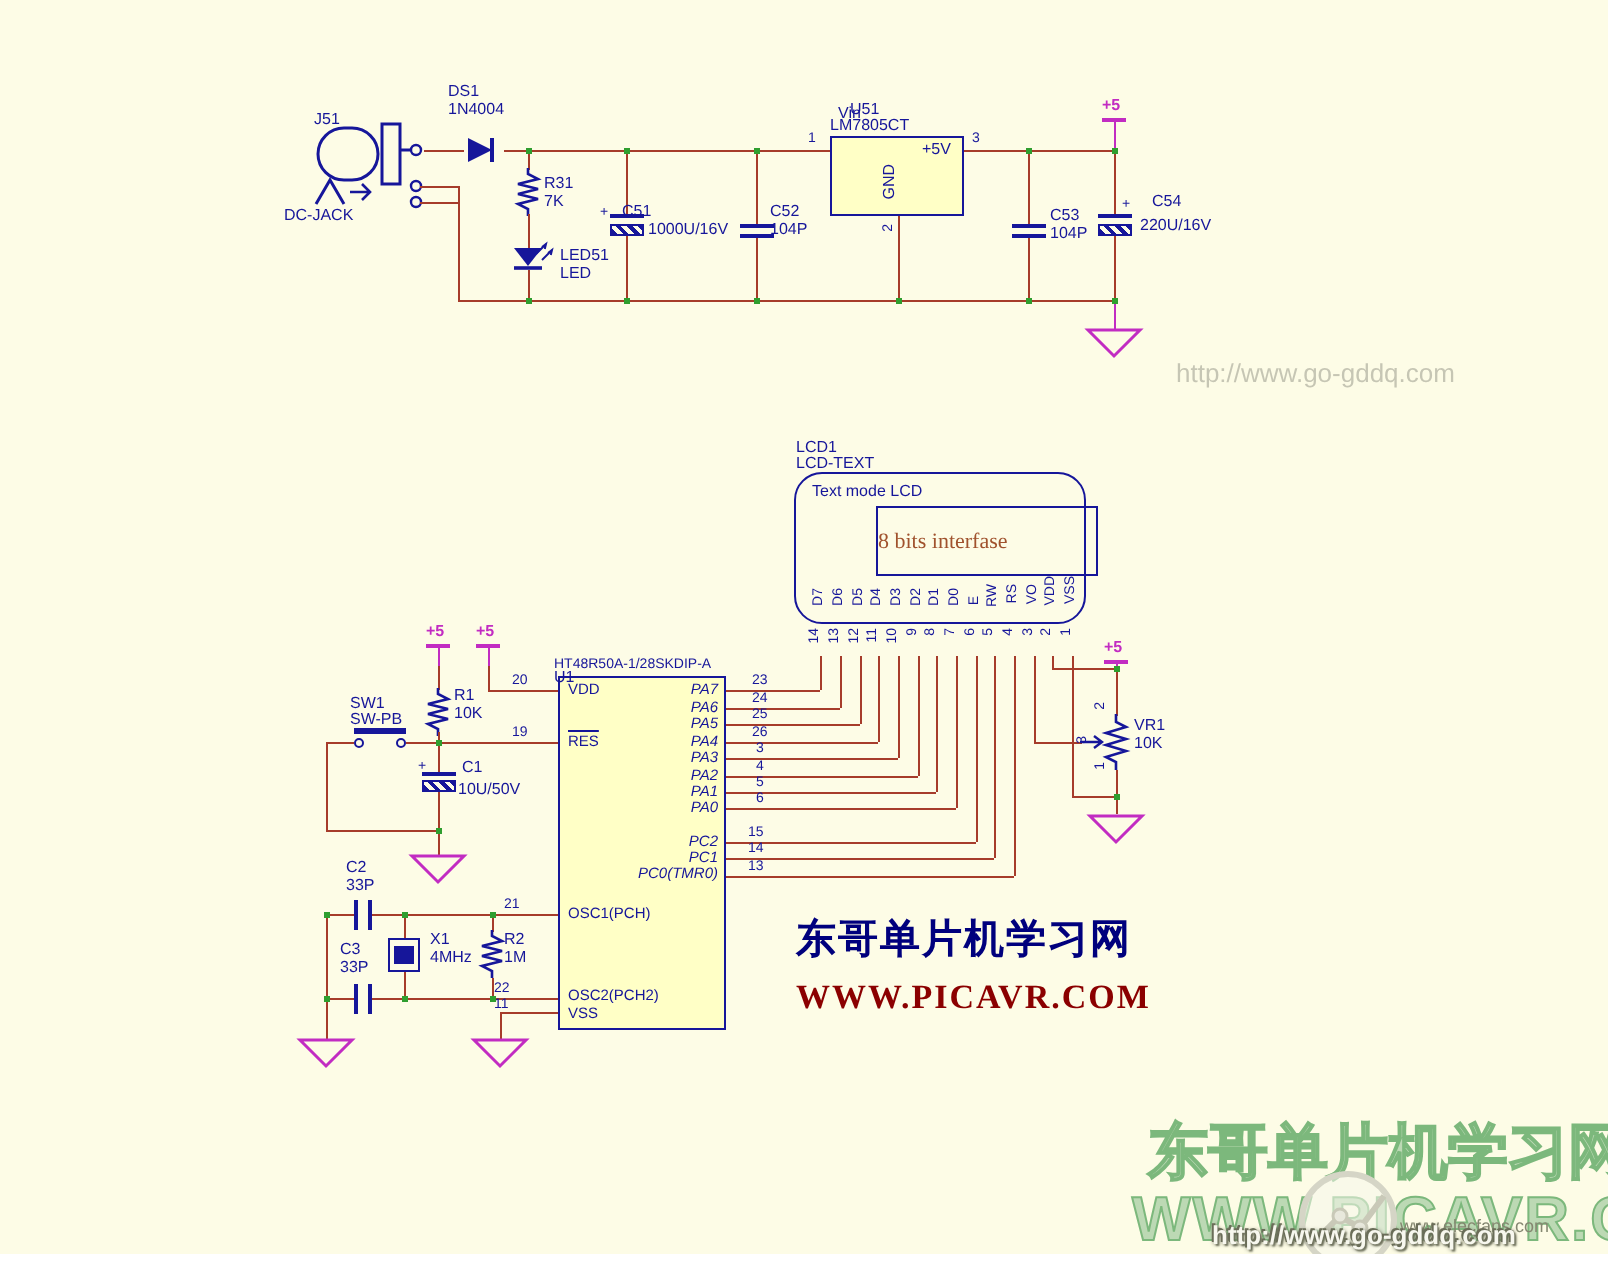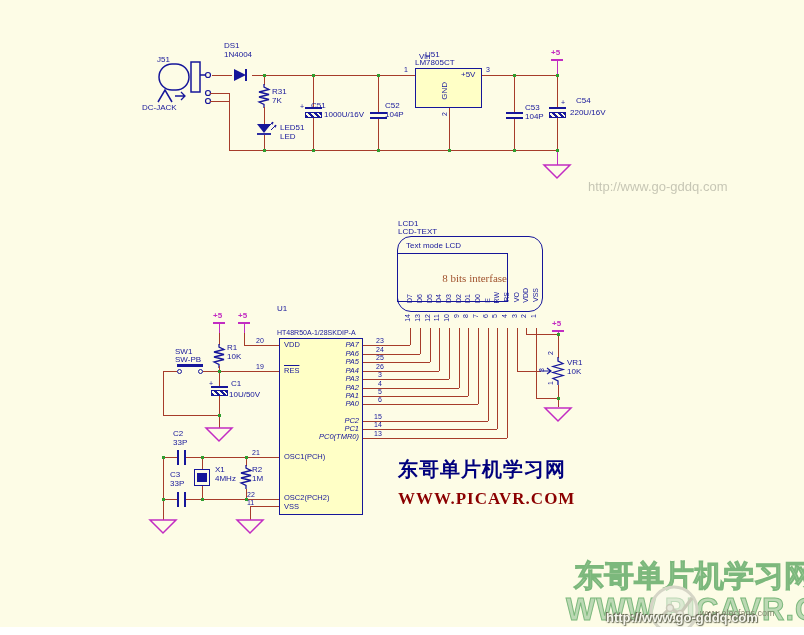--- a/index.html
+++ b/index.html
@@ -150,21 +150,21 @@
   <i class="dot" style="left:448px;top:149px"></i>
   <i class="dot" style="left:513px;top:149px"></i>
   <i class="dot" style="left:556px;top:149px"></i>
 
   <span class="wm-top" style="left:588px;top:179px">http://www.go-gddq.com</span>
 
   <span class="lbl" style="left:398px;top:220px">LCD1</span>
   <span class="lbl" style="left:398px;top:228px">LCD-TEXT</span>
   <div style="position:absolute;left:397px;top:236px;width:146px;height:76px;border:1.5px solid #16169a;border-radius:14px;box-sizing:border-box"></div>
   <span class="lbl" style="left:406px;top:242px">Text mode LCD</span>
-  <div style="position:absolute;left:397px;top:253px;width:111px;height:49px;border:1px solid #16169a;box-sizing:border-box;display:flex;align-items:center;justify-content:flex-end">
+  <div style="position:absolute;left:438px;top:253px;width:111px;height:35px;border:1px solid #16169a;box-sizing:border-box;display:flex;align-items:center;justify-content:flex-start">
     <span style="color:#a0522d;font-size:11px;font-family:'Liberation Serif',serif">8 bits interfase</span>
   </div>
 
   <span class="vtxt" style="left:406px;top:294px">D7</span>
   <span class="vtxt" style="left:416px;top:294px">D6</span>
   <span class="vtxt" style="left:426px;top:294px">D5</span>
   <span class="vtxt" style="left:435px;top:294px">D4</span>
   <span class="vtxt" style="left:445px;top:294px">D3</span>
   <span class="vtxt" style="left:455px;top:294px">D2</span>
   <span class="vtxt" style="left:464px;top:294px">D1</span>
@@ -200,21 +200,21 @@
   <i class="wv" style="left:468px;top:328px;height:68px"></i>
   <i class="wv" style="left:478px;top:328px;height:76px"></i>
   <i class="wv" style="left:488px;top:328px;height:93px"></i>
   <i class="wv" style="left:497px;top:328px;height:101px"></i>
   <i class="wv" style="left:507px;top:328px;height:110px"></i>
   <i class="wv" style="left:517px;top:328px;height:43px"></i>
   <i class="wv" style="left:526px;top:328px;height:6px"></i>
   <i class="wv" style="left:536px;top:328px;height:70px"></i>
 
   <div class="box" style="left:279px;top:338px;width:84px;height:177px"></div>
-  <span class="lbl" style="left:277px;top:305px">U1</span>
+  <span class="lbl" style="left:277px;top:335px">U1</span>
   <span class="lbl" style="left:277px;top:329px;font-size:7px">HT48R50A-1/28SKDIP-A</span>
 
   <i class="wh" style="left:244px;top:345px;width:35px"></i>
   <span class="num" style="left:256px;top:337px">20</span>
   <span class="ic-pin-l" style="left:284px;top:341px">VDD</span>
   <i class="wh" style="left:219px;top:371px;width:60px"></i>
   <span class="num" style="left:256px;top:363px">19</span>
   <span class="ic-pin-l ovl" style="left:284px;top:367px">RES</span>
 
   <i class="wh" style="left:363px;top:345px;width:47px"></i>

